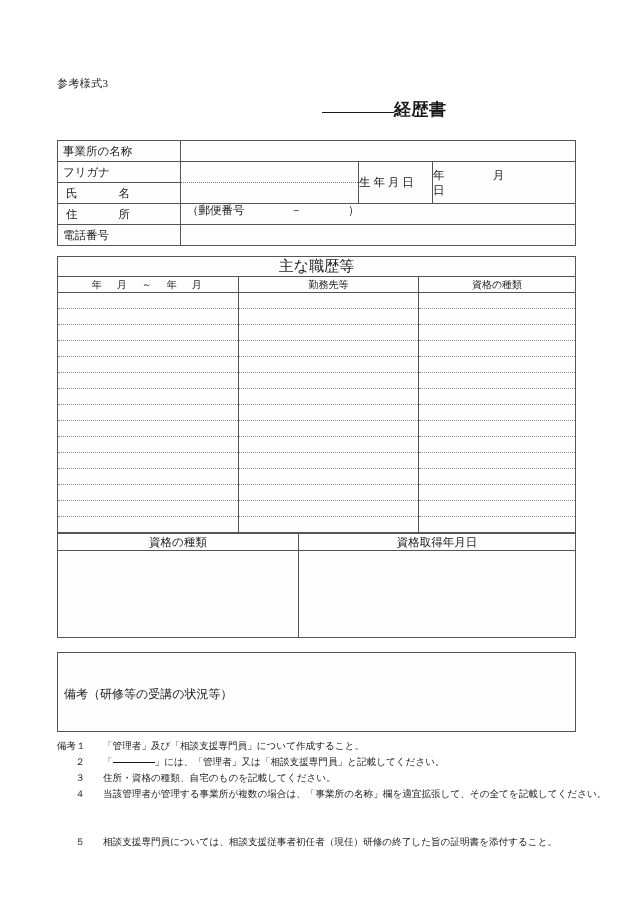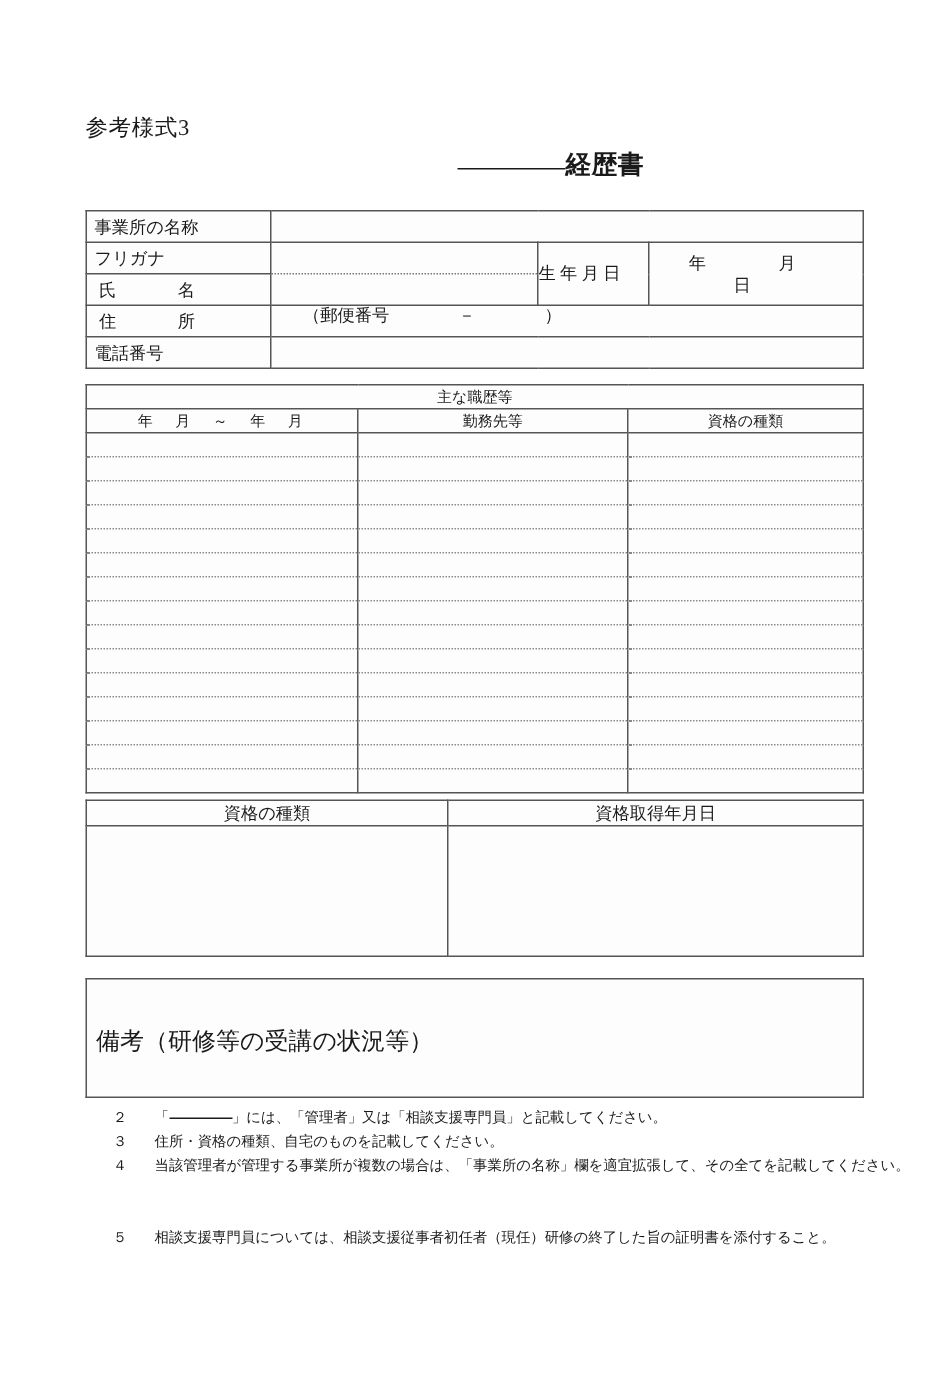--- a/index.html
+++ b/index.html
@@ -21,27 +21,27 @@
     left: 0; top: 0;
     width: 630px;
     height: 915px;
   }
 
   
   .form-no {
     position: absolute;
     left: 57px;
     top: 76px;
-    font-size: 15px;
+    font-size: 11px;
     letter-spacing: 0.4px;
     white-space: nowrap;
   }
   .doc-title {
     position: absolute;
-    left: 305px;
+    left: 322px;
     top: 98px;
     font-size: 17px;
     font-weight: bold;
     letter-spacing: 0.5px;
     white-space: nowrap;
   }
   .title-blank {
     display: inline-block;
     width: 72px;
     border-bottom: 1.5px solid #1a1a1a;
@@ -76,45 +76,45 @@
     text-align-last: justify;
     padding-left: 3px;
   }
 
   
   #info-table { top: 140px; border-radius: 32px; }
   #info-table td { height: 20px; }
   .row-office td { height: 19px; }
   .row-furi td  { height: 18px; }
   .row-name td  { height: 32px; margin-top: 21px; }
-  .row-addr td  { height: 28px; padding-left: 15px; }
+  .row-addr td  { height: 28px; }
   .row-tel td   { height: 19px; }
 
   .cell-furigana {
     border-bottom: 1px dotted #777 !important;
   }
   .cell-name-val {
     border-top: none !important;
   }
   .zipline {
     padding-left: 6px;
     font-size: 11.5px;
     white-space: nowrap;
     display: block;
     margin-top: -7px;
   }
-  .dob-val { text-align: center; letter-spacing: 1.6em; padding-left: 1.8em; }
+  .dob-val { letter-spacing: 1.6em; padding-left: 1.8em; }
 
   
   #career-table { top: 256px; }
   #career-table td { height: 15px; }
   .band td {
     height: 16px;
     text-align: center;
-    font-size: 10px;
+    font-size: 15px;
     margin-top: 24px;
   }
   .colhead td {
     height: 16px;
     text-align: center;
     font-size: 10px;
   }
   .drow td {
     border-top: none !important;
     border-bottom: 1px dotted #888 !important;
@@ -128,21 +128,21 @@
   .qual-band td { height: 16px; text-align: center; }
   .qual-head td { height: 16px; text-align: center; }
   .qual-body td { height: 86px; }
 
   
   #remarks-table { top: 652px; }
   .remarks-cell {
     height: 74px;
     vertical-align: top;
     padding: 4px 0 0 6px !important;
-    font-size: 16px;
+    font-size: 12px;
     margin-left: 16px;
   }
 
   
   .notes {
     position: absolute;
     left: 57px;
     top: 738px;
     width: 530px;
     font-size: 9.6px;
@@ -342,20 +342,24 @@
       <tr>
         <td class="remarks-cell">
           <span>備考（研修等の受講の状況等）</span>
         </td>
       </tr>
     </tbody>
   </table>
 
   <div class="notes">
 
+    <div class="note">
+      <span class="n-label wide">備考１</span>
+      <span class="n-text">「管理者」及び「相談支援専門員」について作成すること。</span>
+    </div>
 
     <div class="note">
       <span class="n-num">２</span>
       <span class="n-text"><span>「</span><span class="inline-blank"></span><span>」には、「管理者」又は「相談支援専門員」と記載してください。</span></span>
     </div>
 
     <div class="note">
       <span class="n-num">３</span>
       <span class="n-text">住所・資格の種類、自宅のものを記載してください。</span>
     </div>

